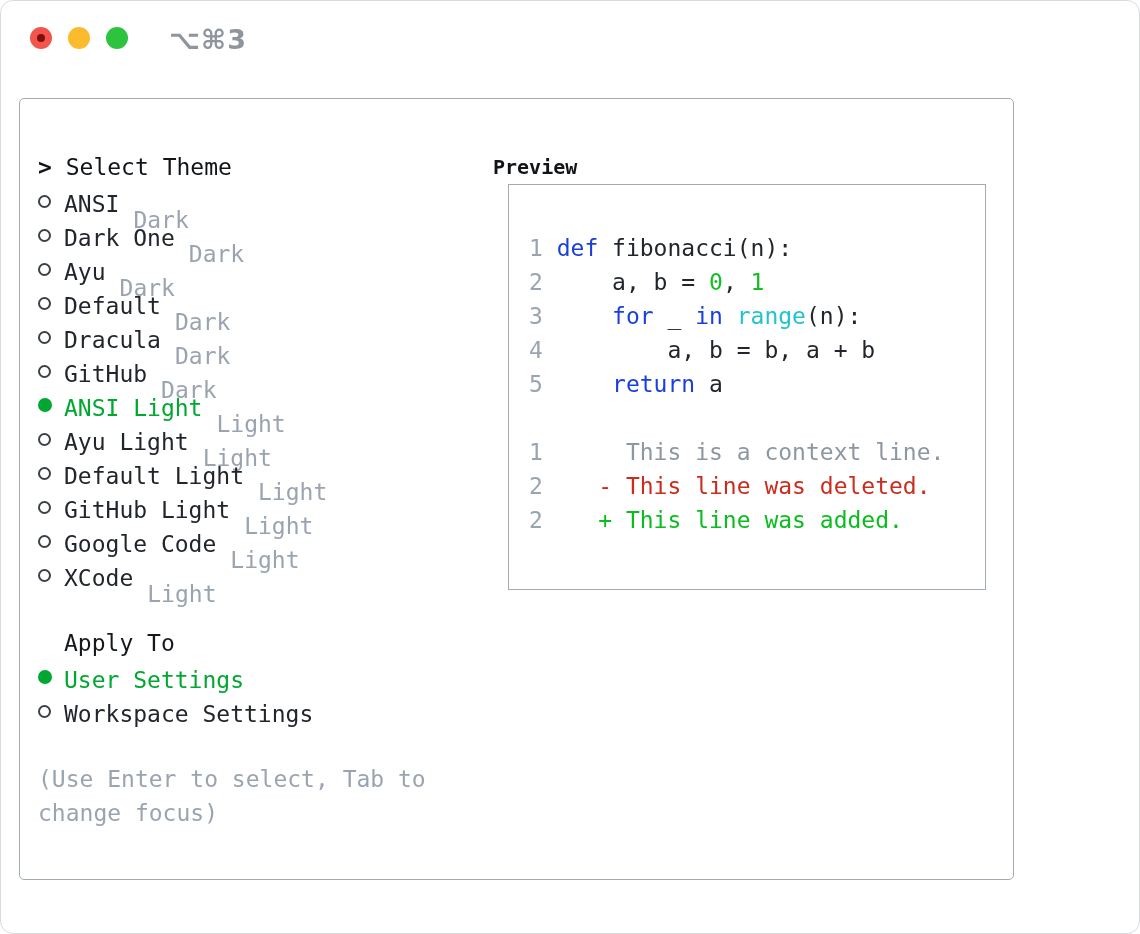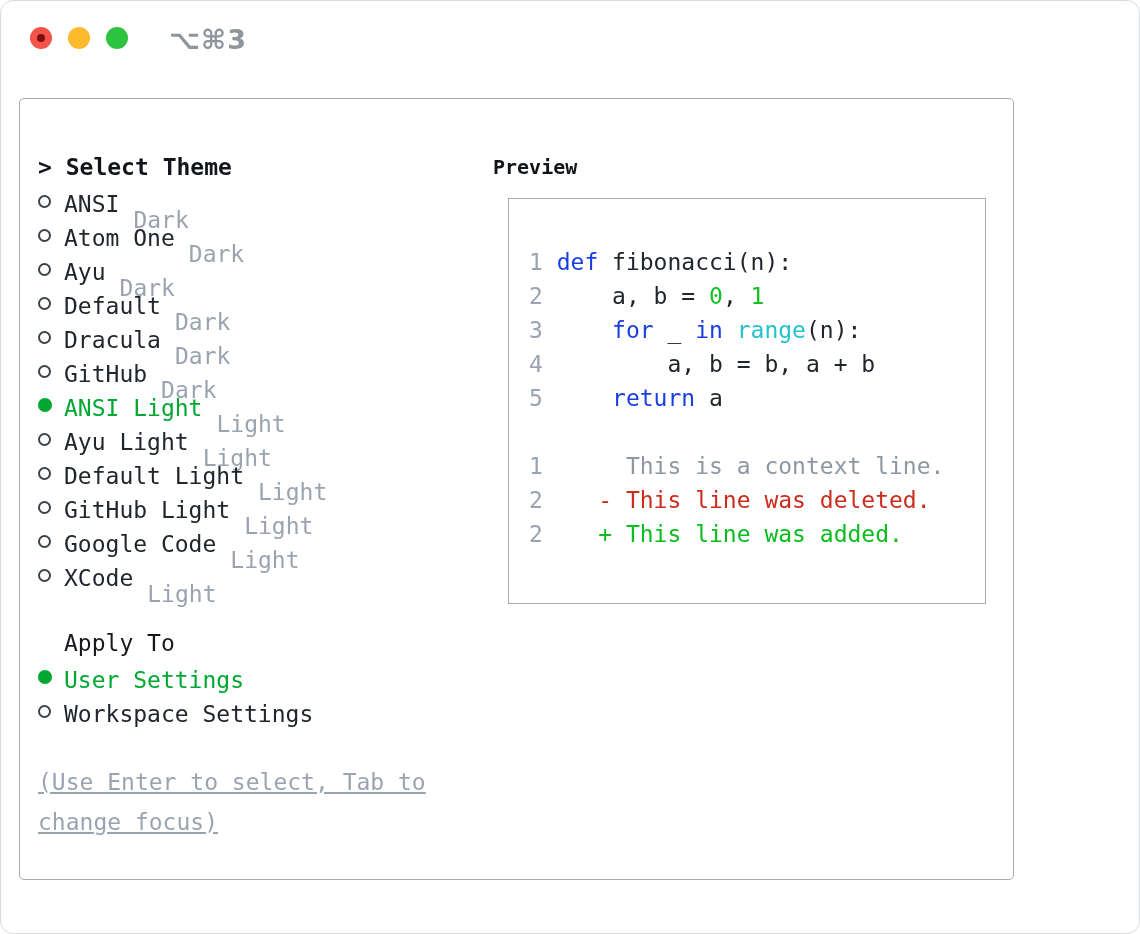--- a/index.html
+++ b/index.html
@@ -37,40 +37,40 @@
     border:1.5px solid var(--c-border); border-radius:5px;
     display:flex; background:#ffffff;
   }
   .left-col {
     box-sizing:border-box; width:473px;
     padding:51px 0 0 18px;
     font-size:23px; line-height:34px; color:var(--c-text);
   }
   .row { height:34px; display:flex; align-items:center; white-space:pre; }
   .row .prompt { font-weight:bold; color:#111418; }
-  .row .title  { font-weight:bold; color:#111418; }
+  .row .title  { font-weight:normal; color:#111418; }
   .bullet {
     flex:0 0 auto; width:13px; height:13px; border-radius:50%;
     border:2px solid #3a4148; box-sizing:border-box; margin-right:13px;
   }
   .bullet.sel { border:none; background:var(--c-selected); width:14px; height:14px; margin-right:12px; }
   .t-name { color:var(--c-text);margin-top:6px; }
   .theme-row.sel .t-name { color:var(--c-selected); }
   .t-variant { color:var(--c-muted); margin-left:14px;margin-top:37px; }
   .opt-row.sel .t-name { color:var(--c-selected); }
   .spacer { height:34px; }
   .apply-header { padding-left:26px; color:#15181c; }
-  .hint { max-width:408px; color:var(--c-muted); white-space:normal; line-height:40px;text-decoration:underline; }
+  .hint { max-width:408px; color:var(--c-muted); white-space:normal; line-height:34px; }
   
   .right-col { box-sizing:border-box; padding-top:51px; }
   .preview-title {
     height:34px; line-height:34px; font-size:20px; font-weight:bold; color:#111418;
   }
   .preview-box {
-    box-sizing:border-box; margin-top:14px; margin-left:15px;
+    box-sizing:border-box; margin-top:0; margin-left:15px;
     width:478px; height:406px;
     border:1.5px solid var(--c-border);
     padding:46px 10px 0 20px;
     font-size:23px; line-height:34px;
     overflow:hidden;
   }
   .code-line { height:34px; white-space:pre; }
   .lnum { display:inline-block; width:2ch; color:var(--c-muted); }
   .tok-keyword  { color:var(--c-keyword); }
   .tok-number   { color:var(--c-number); }
@@ -98,21 +98,21 @@
 
   <div class="panel">
 
     <div class="left-col">
       <div class="row">
         <span class="prompt">&gt;</span><span>&nbsp;</span><span class="title">Select Theme</span>
       </div>
 
       <div id="theme-rows">
           <div class="row theme-row"><span class="bullet"></span><span class="t-name">ANSI</span><span class="t-variant">Dark</span></div>
-          <div class="row theme-row"><span class="bullet"></span><span class="t-name">Atom One</span><span class="t-variant">Dark</span></div>
+          <div class="row theme-row"><span class="bullet"></span><span class="t-name">Dark One</span><span class="t-variant">Dark</span></div>
           <div class="row theme-row"><span class="bullet"></span><span class="t-name">Ayu</span><span class="t-variant">Dark</span></div>
           <div class="row theme-row"><span class="bullet"></span><span class="t-name">Default</span><span class="t-variant">Dark</span></div>
           <div class="row theme-row"><span class="bullet"></span><span class="t-name">Dracula</span><span class="t-variant">Dark</span></div>
           <div class="row theme-row"><span class="bullet"></span><span class="t-name">GitHub</span><span class="t-variant">Dark</span></div>
           <div class="row theme-row sel"><span class="bullet sel"></span><span class="t-name">ANSI Light</span><span class="t-variant">Light</span></div>
           <div class="row theme-row"><span class="bullet"></span><span class="t-name">Ayu Light</span><span class="t-variant">Light</span></div>
           <div class="row theme-row"><span class="bullet"></span><span class="t-name">Default Light</span><span class="t-variant">Light</span></div>
           <div class="row theme-row"><span class="bullet"></span><span class="t-name">GitHub Light</span><span class="t-variant">Light</span></div>
           <div class="row theme-row"><span class="bullet"></span><span class="t-name">Google Code</span><span class="t-variant">Light</span></div>
           <div class="row theme-row"><span class="bullet"></span><span class="t-name">XCode</span><span class="t-variant">Light</span></div>

